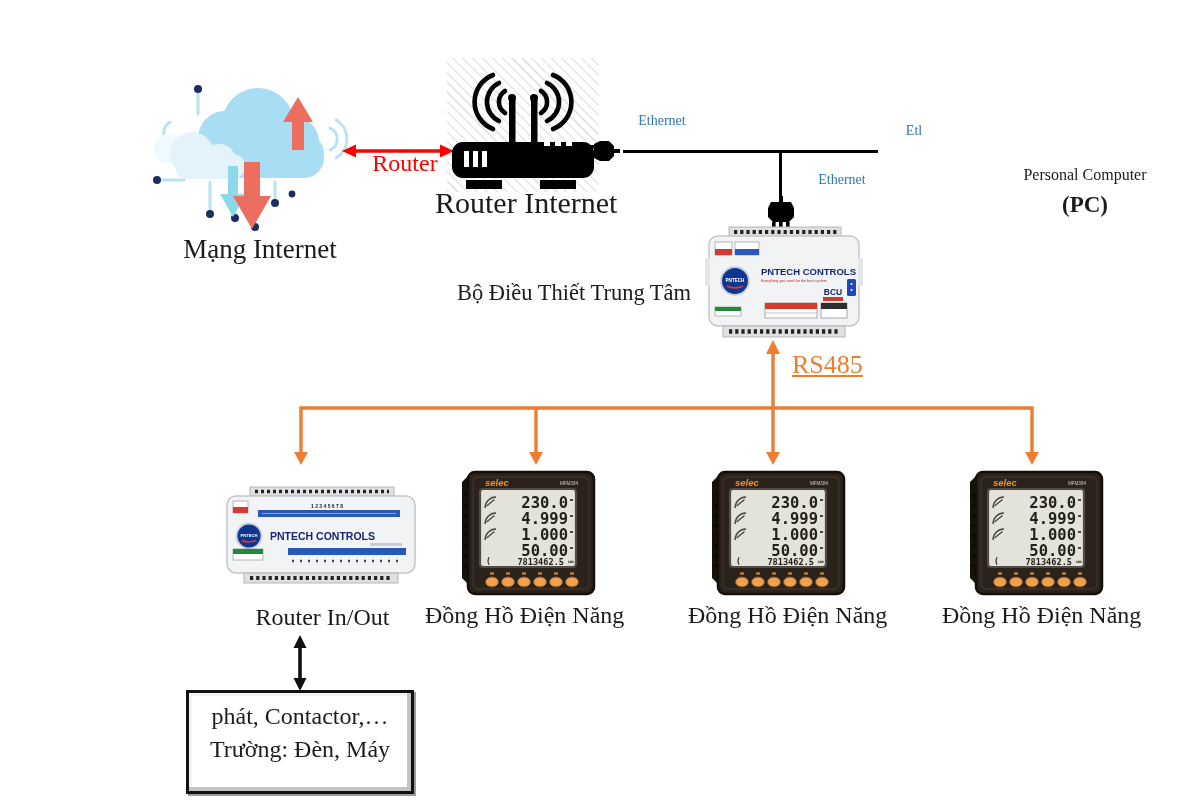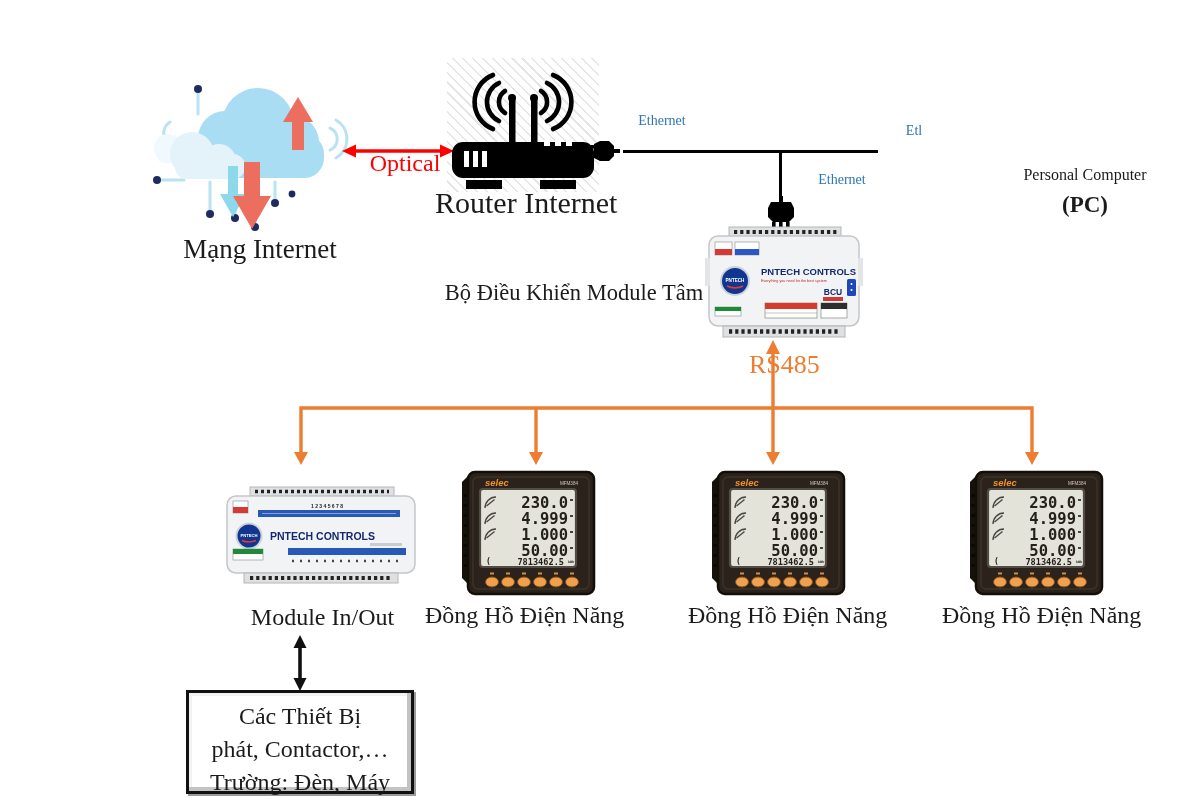--- a/index.html
+++ b/index.html
@@ -72,21 +72,21 @@
     <polygon points="88,104 88,132 80,132 93,155 106,132 98,132 98,104" fill="#8ed8ec"></polygon>
     <polygon points="104,100 104,134 93,134 112,167 131,134 120,134 120,100" fill="#ec6e5e"></polygon>
   </svg>
   <div class="abs lbl lbl-lg" style="left:150px;top:234px;width:220px;">Mạng Internet</div>
 
   <svg class="abs" style="left:340px;top:142px;" width="116" height="18" viewBox="0 0 116 18">
     <line x1="12" y1="9" x2="104" y2="9" stroke="#FF0000" stroke-width="3.4"></line>
     <polygon points="2,9 16,2.5 16,15.5" fill="#FF0000"></polygon>
     <polygon points="114,9 100,2.5 100,15.5" fill="#FF0000"></polygon>
   </svg>
-  <div class="abs lbl lbl-md red" style="left:355px;top:150px;width:100px;">Optical</div>
+  <div class="abs lbl lbl-md red" style="left:355px;top:150px;width:100px;">Router</div>
 
   <svg class="abs" style="left:448px;top:58px;" width="150" height="133" viewBox="0 0 150 133">
     <g stroke="#000" stroke-width="4.6" fill="none" stroke-linecap="round">
       <path d="M57 33 A13 13 0 0 0 57 55"></path>
       <path d="M51 25 A21 21 0 0 0 51 63"></path>
       <path d="M45 17 A29 29 0 0 0 45 71"></path>
       <path d="M93 33 A13 13 0 0 1 93 55"></path>
       <path d="M99 25 A21 21 0 0 1 99 63"></path>
       <path d="M105 17 A29 29 0 0 1 105 71"></path>
     </g>
@@ -156,38 +156,38 @@
     <rect x="12" y="83" width="26" height="9" fill="#fff" stroke="#999" stroke-width="0.7"></rect>
     <rect x="12" y="83" width="26" height="4" fill="#1f8a3a"></rect>
     <rect x="62" y="79" width="52" height="15" fill="#fff" stroke="#888" stroke-width="0.7"></rect>
     <rect x="62" y="79" width="52" height="6" fill="#d63c2e"></rect>
     <line x1="62" y1="89" x2="114" y2="89" stroke="#aaa" stroke-width="0.7"></line>
     <rect x="118" y="79" width="26" height="15" fill="#fff" stroke="#888" stroke-width="0.7"></rect>
     <rect x="118" y="79" width="26" height="6" fill="#2e2e2e"></rect>
     <rect x="20" y="102" width="122" height="11" fill="#dfe0e2" stroke="#b5b6b8"></rect>
     <line x1="26" y1="107.5" x2="136" y2="107.5" stroke="#222" stroke-width="4.4" stroke-dasharray="3.2 3"></line>
   </svg>
-  <div class="abs lbl" style="left:440px;top:280px;width:268px;font-size:22.5px;">Bộ Điều Khiển Module Tâm</div>
+  <div class="abs lbl" style="left:440px;top:280px;width:268px;font-size:22.5px;">Bộ Điều Thiết Trung Tâm</div>
 
   <svg class="abs" style="left:280px;top:330px;" width="770" height="140" viewBox="0 0 770 140">
     <g stroke="#ED7D31" stroke-width="3.4" fill="none">
       <polyline points="21,124 21,78 752,78 752,124"></polyline>
       <line x1="256" y1="78" x2="256" y2="124"></line>
       <line x1="493" y1="78" x2="493" y2="124"></line>
       <line x1="493" y1="78" x2="493" y2="22"></line>
     </g>
     <g fill="#ED7D31">
       <polygon points="14,122 28,122 21,135"></polygon>
       <polygon points="249,122 263,122 256,135"></polygon>
       <polygon points="486,122 500,122 493,135"></polygon>
       <polygon points="745,122 759,122 752,135"></polygon>
       <polygon points="486,24 500,24 493,10"></polygon>
     </g>
   </svg>
-  <div class="abs lbl orange" style="left:749px;top:350px;width:110px;font-size:26px;text-align:left;">RS485</div>
+  <div class="abs lbl orange" style="left:792px;top:350px;width:110px;font-size:26px;text-align:left;text-decoration:underline;">RS485</div>
 
   <svg class="abs devsans" style="left:222px;top:485px;" width="198" height="102" viewBox="0 0 198 102">
     <rect x="28" y="2" width="144" height="9" fill="#dfe0e2" stroke="#b5b6b8"></rect>
     <line x1="33" y1="6.5" x2="167" y2="6.5" stroke="#222" stroke-width="3.6" stroke-dasharray="3 3"></line>
     <rect x="5" y="11" width="188" height="77" rx="9" fill="#f2f3f5" stroke="#c4c6ca" stroke-width="1.5"></rect>
     <rect x="11" y="16" width="15" height="12" fill="#fff" stroke="#999" stroke-width="0.7"></rect>
     <rect x="11" y="22" width="15" height="6" fill="#d43a33"></rect>
     <text x="105" y="23" font-size="5" text-anchor="middle" fill="#222" font-weight="bold">1    2    3    4    5    6    7    8</text>
     <rect x="36" y="25" width="142" height="7" fill="#2859b8"></rect>
     <line x1="40" y1="28.5" x2="174" y2="28.5" stroke="#9db4e0" stroke-width="0.8"></line>
@@ -196,21 +196,21 @@
     <path d="M20 55.5 A10 5 0 0 0 34 55.5" stroke="#e03b2f" stroke-width="1.5" fill="none"></path>
     <text x="48" y="55" font-size="10.5" font-weight="bold" fill="#13286e">PNTECH CONTROLS</text>
     <rect x="148" y="58" width="32" height="3" fill="#c9ccd2"></rect>
     <rect x="11" y="64" width="30" height="11" fill="#fff" stroke="#999" stroke-width="0.7"></rect>
     <rect x="11" y="64" width="30" height="5" fill="#1f8a3a"></rect>
     <rect x="66" y="63" width="118" height="7" fill="#2859b8"></rect>
     <line x1="70" y1="76" x2="180" y2="76" stroke="#444" stroke-width="2.6" stroke-dasharray="2 6"></line>
     <rect x="22" y="88" width="154" height="10" fill="#dfe0e2" stroke="#b5b6b8"></rect>
     <line x1="28" y1="93" x2="170" y2="93" stroke="#222" stroke-width="4" stroke-dasharray="3.2 3"></line>
   </svg>
-  <div class="abs lbl lbl-md" style="left:225px;top:604px;width:195px;">Module In/Out</div>
+  <div class="abs lbl lbl-md" style="left:225px;top:604px;width:195px;">Router In/Out</div>
 
   <div class="abs" style="left:452px;top:466px;">
   <svg width="148" height="134" viewBox="0 0 148 134">
     <path d="M10 16 L18 8 L18 120 L10 112 Z" fill="#171209"></path>
     <g fill="#000" opacity="0.55">
       <rect x="11.5" y="28" width="5" height="3"></rect>
           <rect x="11.5" y="38" width="5" height="3"></rect>
       <rect x="11.5" y="48" width="5" height="3"></rect>
           <rect x="11.5" y="58" width="5" height="3"></rect>
       <rect x="11.5" y="68" width="5" height="3"></rect>
@@ -381,18 +381,17 @@
   <div class="abs lbl lbl-md" style="left:688px;top:602px;width:196px;">Đồng Hồ Điện Năng</div>
   <div class="abs lbl lbl-md" style="left:942px;top:602px;width:196px;">Đồng Hồ Điện Năng</div>
 
   <svg class="abs" style="left:288px;top:634px;" width="24" height="58" viewBox="0 0 24 58">
     <line x1="12" y1="9" x2="12" y2="49" stroke="#111" stroke-width="3.6"></line>
     <polygon points="12,1 5.5,14 18.5,14" fill="#111"></polygon>
     <polygon points="12,57 5.5,44 18.5,44" fill="#111"></polygon>
   </svg>
 
   <div class="abs fieldbox" style="left:186px;top:690px;width:228px;height:104px;">
-    <div>Các Thiết Bị</div>
     <div>phát, Contactor,…</div>
     <div>Trường: Đèn, Máy</div>
   </div>
 
 </div>
 
 </body></html>

